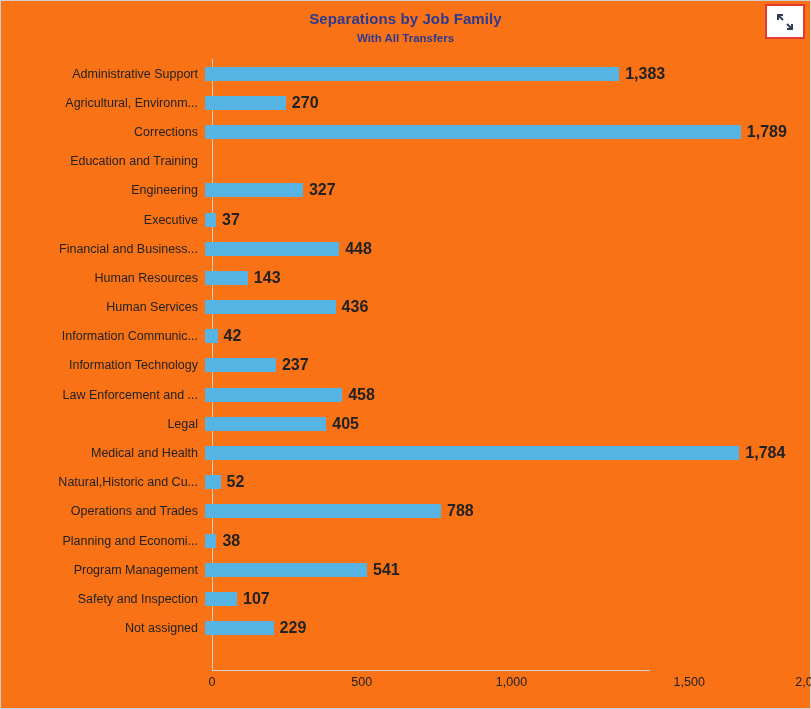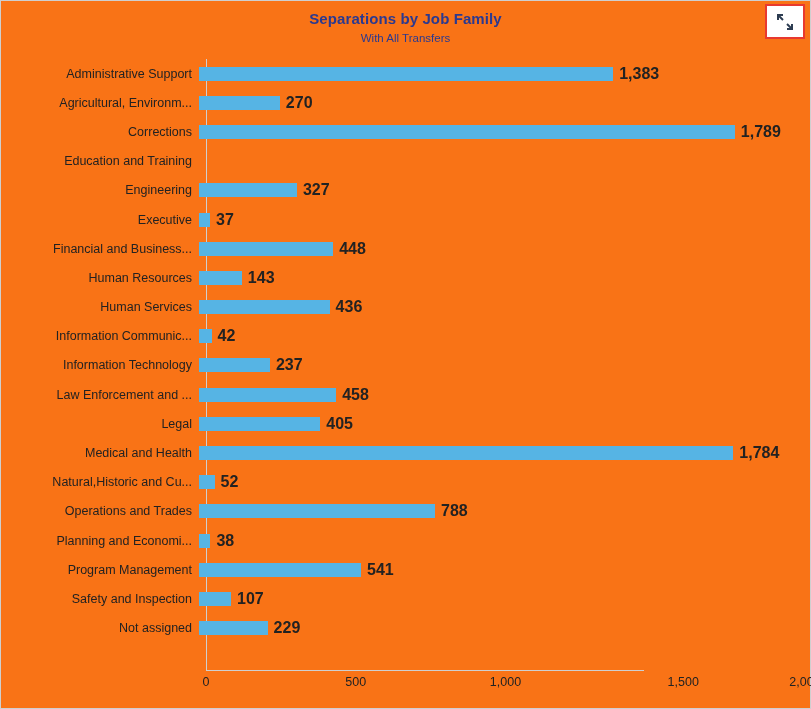--- a/index.html
+++ b/index.html
@@ -28,21 +28,21 @@
   .chart-title {
     color: #2b3990;
     font-size: 15px;
     font-weight: bold;
     line-height: 18px;
     letter-spacing: 0.1px;
   }
   .chart-subtitle {
     color: #2b3990;
     font-size: 11.5px;
-    font-weight: normal;
+    font-weight: bold;
     line-height: 16px;
     margin-top: 2px;
   }
   
   .expand-btn {
     position: absolute;
     top: 3px;
     right: 5px;
     width: 40px;
     height: 35px;
@@ -52,21 +52,21 @@
     display: flex;
     align-items: center;
     justify-content: center;
   }
   .expand-btn svg {
     display: block;
   }
 
   .plot-area {
     position: absolute;
-    left: 0;
+    left: 6px;
     top: 58px;
     width: 643px;
     height: 648px;
   }
   .rows {
     position: absolute;
     left: 0;
     top: 0;
     width: 809px;
   }

